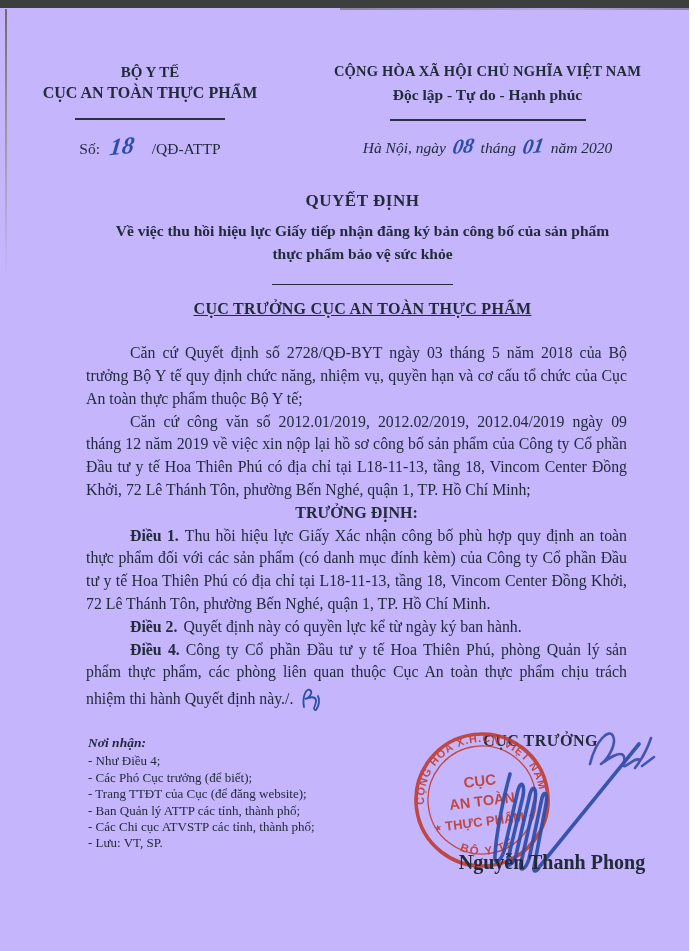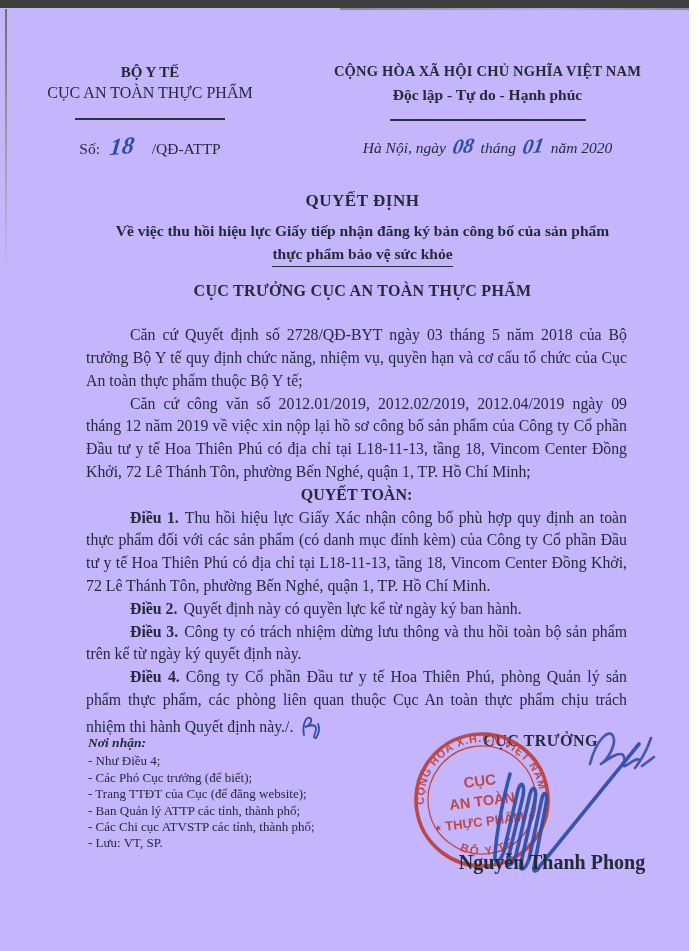--- a/index.html
+++ b/index.html
@@ -14,40 +14,40 @@
   .scan-top-streak { position:absolute; top:8px; left:340px; width:359px; height:2px;
     background:linear-gradient(to right, rgba(90,90,90,.55), rgba(120,120,120,.2) 60%, rgba(80,80,80,.5)); }
   .scan-left-line { position:absolute; top:9px; left:5px; width:2px; height:268px;
     background:linear-gradient(to bottom,#6d6d6d 0%, #999 45%, rgba(150,150,150,0) 100%); }
 
   
   .doc-header { display:flex; padding-top:62px; }
   .h-left { width:300px; text-align:center; line-height:1.35; }
   .h-right { flex:1; text-align:center; line-height:1.35; padding-right:14px; }
   .org-parent { font-weight:bold; font-size:15px; }
-  .org-name { font-weight:normal; font-size:16px; }
+  .org-name { font-weight:bold; font-size:16px; }
   .motto1 { font-weight:bold; font-size:14.5px; letter-spacing:.2px; }
   .motto2 { font-weight:bold; font-size:15.5px; margin-top:3px; }
   .rule { display:inline-block; height:2px; background:#2a3140; margin-top:5px; }
   .rule-left { width:150px; }
   .rule-right { width:196px; }
   .number-line { margin-top:14px; font-size:15.5px; }
   .date-line { margin-top:11px; font-size:15.5px; font-style:italic; }
   .hand-ink { color:#2e4da6; font-style:italic; font-weight:bold; display:inline-block; }
   .hand-no { font-size:24px; transform:skewX(-12deg) rotate(-6deg); margin:0 6px; line-height:0; }
   .hand-day { font-size:21px; transform:skewX(-14deg) rotate(-5deg); margin:0 3px; line-height:0; }
   .date-line span, .number-line span { vertical-align:baseline; }
   .number-suffix { margin-left:8px; }
 
   
   .title-block { text-align:center; margin-top:31px;margin-left:36px; }
   .doc-heading { font-weight:bold; font-size:17px; letter-spacing:.5px; }
   .doc-subject { font-weight:bold; font-size:15.5px; margin-top:9px; line-height:1.45; }
-  .subject-u { border-bottom:1.6px solid #232b39; padding-bottom:1px; display:inline-block; }
-  .issuer { font-weight:bold; font-size:16px; margin-top:15px; letter-spacing:.3px; }
+  .subject-u { border-bottom:1.6px solid #232b39; padding-bottom:19px; display:inline-block; }
+  .issuer { font-weight:bold; font-size:16px; margin-top:15px; letter-spacing:.3px;text-decoration:underline; }
 
   
   .doc-body { margin:24px 62px 16px 86px; font-size:15.8px; line-height:22.8px; text-align:justify; }
   .doc-body p { margin:0; text-indent:44px; }
   .decision-heading { text-align:center; font-weight:bold; font-size:16px; margin:5px 0 3px 0; text-indent:0 !important; }
   .article-label { font-weight:bold; margin-right:6px; }
   .initial-mark { display:inline-block; vertical-align:-8px; margin-left:6px; }
 
   
   .recipients { position:absolute; left:88px; top:735px; font-size:13px; line-height:16.4px; }
@@ -97,24 +97,23 @@
     <div class="doc-subject">
       <div>Về việc thu hồi hiệu lực Giấy tiếp nhận đăng ký bản công bố của sản phẩm</div>
       <span class="subject-u">thực phẩm bảo vệ sức khỏe</span>
     </div>
     <div class="issuer">CỤC TRƯỞNG CỤC AN TOÀN THỰC PHẨM</div>
   </div>
 
   <div class="doc-body">
     <p>Căn cứ Quyết định số 2728/QĐ-BYT ngày 03 tháng 5 năm 2018 của Bộ trưởng Bộ Y tế quy định chức năng, nhiệm vụ, quyền hạn và cơ cấu tổ chức của Cục An toàn thực phẩm thuộc Bộ Y tế;</p>
     <p>Căn cứ công văn số 2012.01/2019, 2012.02/2019, 2012.04/2019 ngày 09 tháng 12 năm 2019 về việc xin nộp lại hồ sơ công bố sản phẩm của Công ty Cổ phần Đầu tư y tế Hoa Thiên Phú có địa chỉ tại L18-11-13, tầng 18, Vincom Center Đồng Khởi, 72 Lê Thánh Tôn, phường Bến Nghé, quận 1, TP. Hồ Chí Minh;</p>
-    <p class="decision-heading">QUYẾT TOÀN:</p>
+    <p class="decision-heading">TRƯỞNG ĐỊNH:</p>
     <p><span class="article-label">Điều 1.</span><span>Thu hồi hiệu lực Giấy Xác nhận công bố phù hợp quy định an toàn thực phẩm đối với các sản phẩm (có danh mục đính kèm) của Công ty Cổ phần Đầu tư y tế Hoa Thiên Phú có địa chỉ tại L18-11-13, tầng 18, Vincom Center Đồng Khởi, 72 Lê Thánh Tôn, phường Bến Nghé, quận 1, TP. Hồ Chí Minh.</span></p>
     <p><span class="article-label">Điều 2.</span><span>Quyết định này có quyền lực kể từ ngày ký ban hành.</span></p>
-    <p><span class="article-label">Điều 3.</span><span>Công ty có trách nhiệm dừng lưu thông và thu hồi toàn bộ sản phẩm trên kể từ ngày ký quyết định này.</span></p>
     <p><span class="article-label">Điều 4.</span><span>Công ty Cổ phần Đầu tư y tế Hoa Thiên Phú, phòng Quản lý sản phẩm thực phẩm, các phòng liên quan thuộc Cục An toàn thực phẩm chịu trách nhiệm thi hành Quyết định này./.</span><svg class="initial-mark" width="26" height="28" viewBox="0 0 26 28">
           <path d="M5 23 C 3 13, 7 4, 11 6 C 14 8, 11 14, 6 15 C 11 13, 16 12, 17 16 C 18 20, 13 25, 16 26 M 19 12 C 21 16, 20 22, 17 26" fill="none" stroke="#2e4da6" stroke-width="1.8" stroke-linecap="round"></path>
         </svg></p>
   </div>
 
   <div class="recipients">
     <div class="recipients-heading">Nơi nhận:</div>
     <div>- Như Điều 4;</div>
     <div>- Các Phó Cục trưởng (để biết);</div>
     <div>- Trang TTĐT của Cục (để đăng website);</div>

